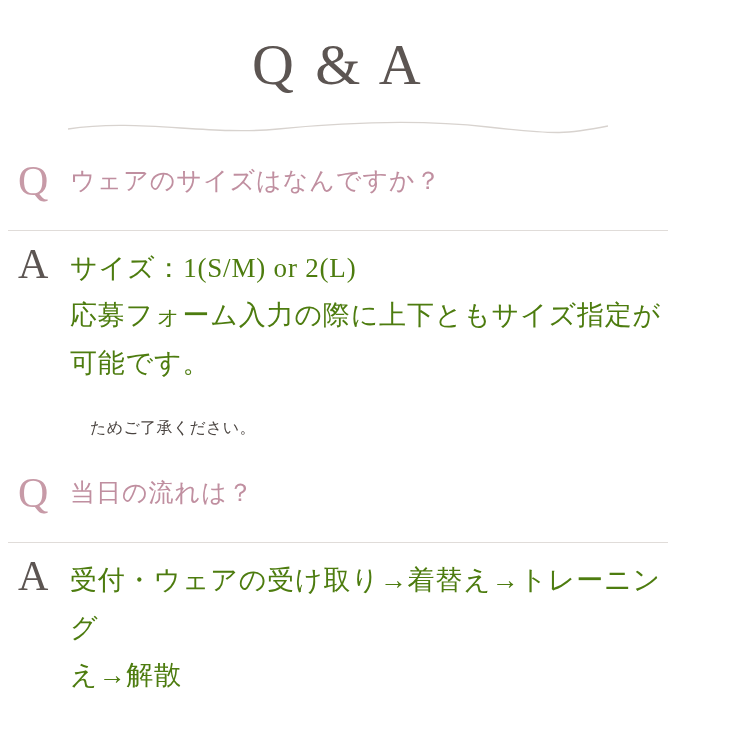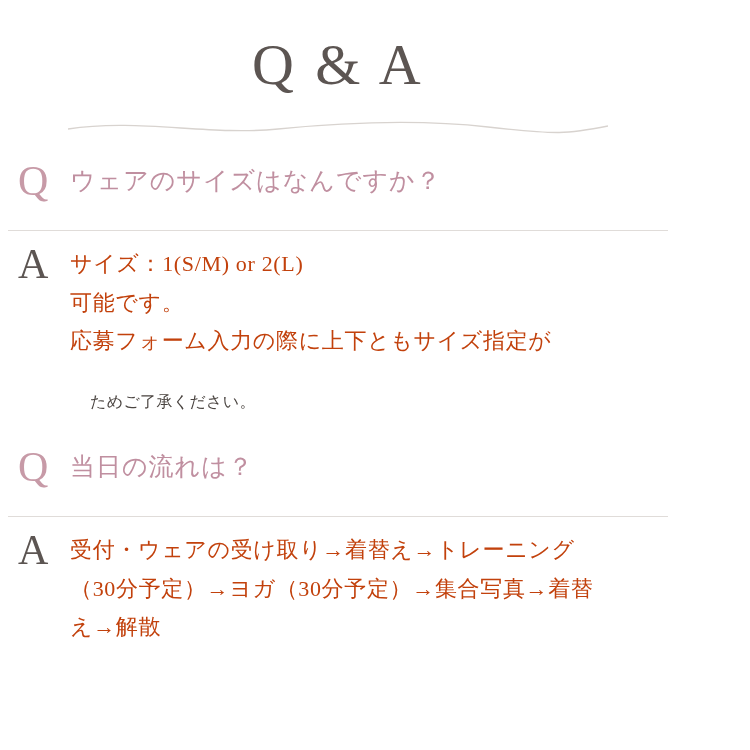--- a/index.html
+++ b/index.html
@@ -89,22 +89,22 @@
     line-height: 1.35;
     padding-top: 6px;
   }
 
   .a-body {
     flex: 1;
     padding-top: 4px;
   }
 
   .a-line {
-    font-size: 22px;
-    color: #c2410c;
+    font-size: 27px;
+    color: #4d7c0f;
     letter-spacing: 0.03em;
     line-height: 1.75;
   }
 
   .note {
     margin-top: 14px;
   }
   .note-line {
     font-size: 16px;
     color: #4a4440;
@@ -151,41 +151,40 @@
     <div class="qa-block">
       <div class="row q-row">
         <div class="marker marker-q">Q</div>
         <div class="q-text">ウェアのサイズはなんですか？</div>
       </div>
       <hr class="hr">
       <div class="row">
         <div class="marker marker-a">A</div>
         <div class="a-body">
           <div class="a-line">サイズ：1(S/M) or 2(L)</div>
+          <div class="a-line">応募フォーム入力の際に上下ともサイズ指定が</div>
           <div class="a-line">可能です。</div>
-          <div class="a-line">応募フォーム入力の際に上下ともサイズ指定が</div>
           <div class="note">
             <div class="note-line indent">ためご了承ください。</div>
           </div>
         </div>
       </div>
     </div>
 
     <div class="gap-between"></div>
 
     <div class="qa-block">
       <div class="row q-row">
         <div class="marker marker-q">Q</div>
         <div class="q-text">当日の流れは？</div>
       </div>
       <hr class="hr">
       <div class="row">
         <div class="marker marker-a">A</div>
         <div class="a-body">
           <div class="a-line">受付・ウェアの受け取り→着替え→トレーニング</div>
-          <div class="a-line">（30分予定）→ヨガ（30分予定）→集合写真→着替</div>
           <div class="a-line">え→解散</div>
         </div>
       </div>
     </div>
 
   </div>
 </div>
 
 </body></html>

